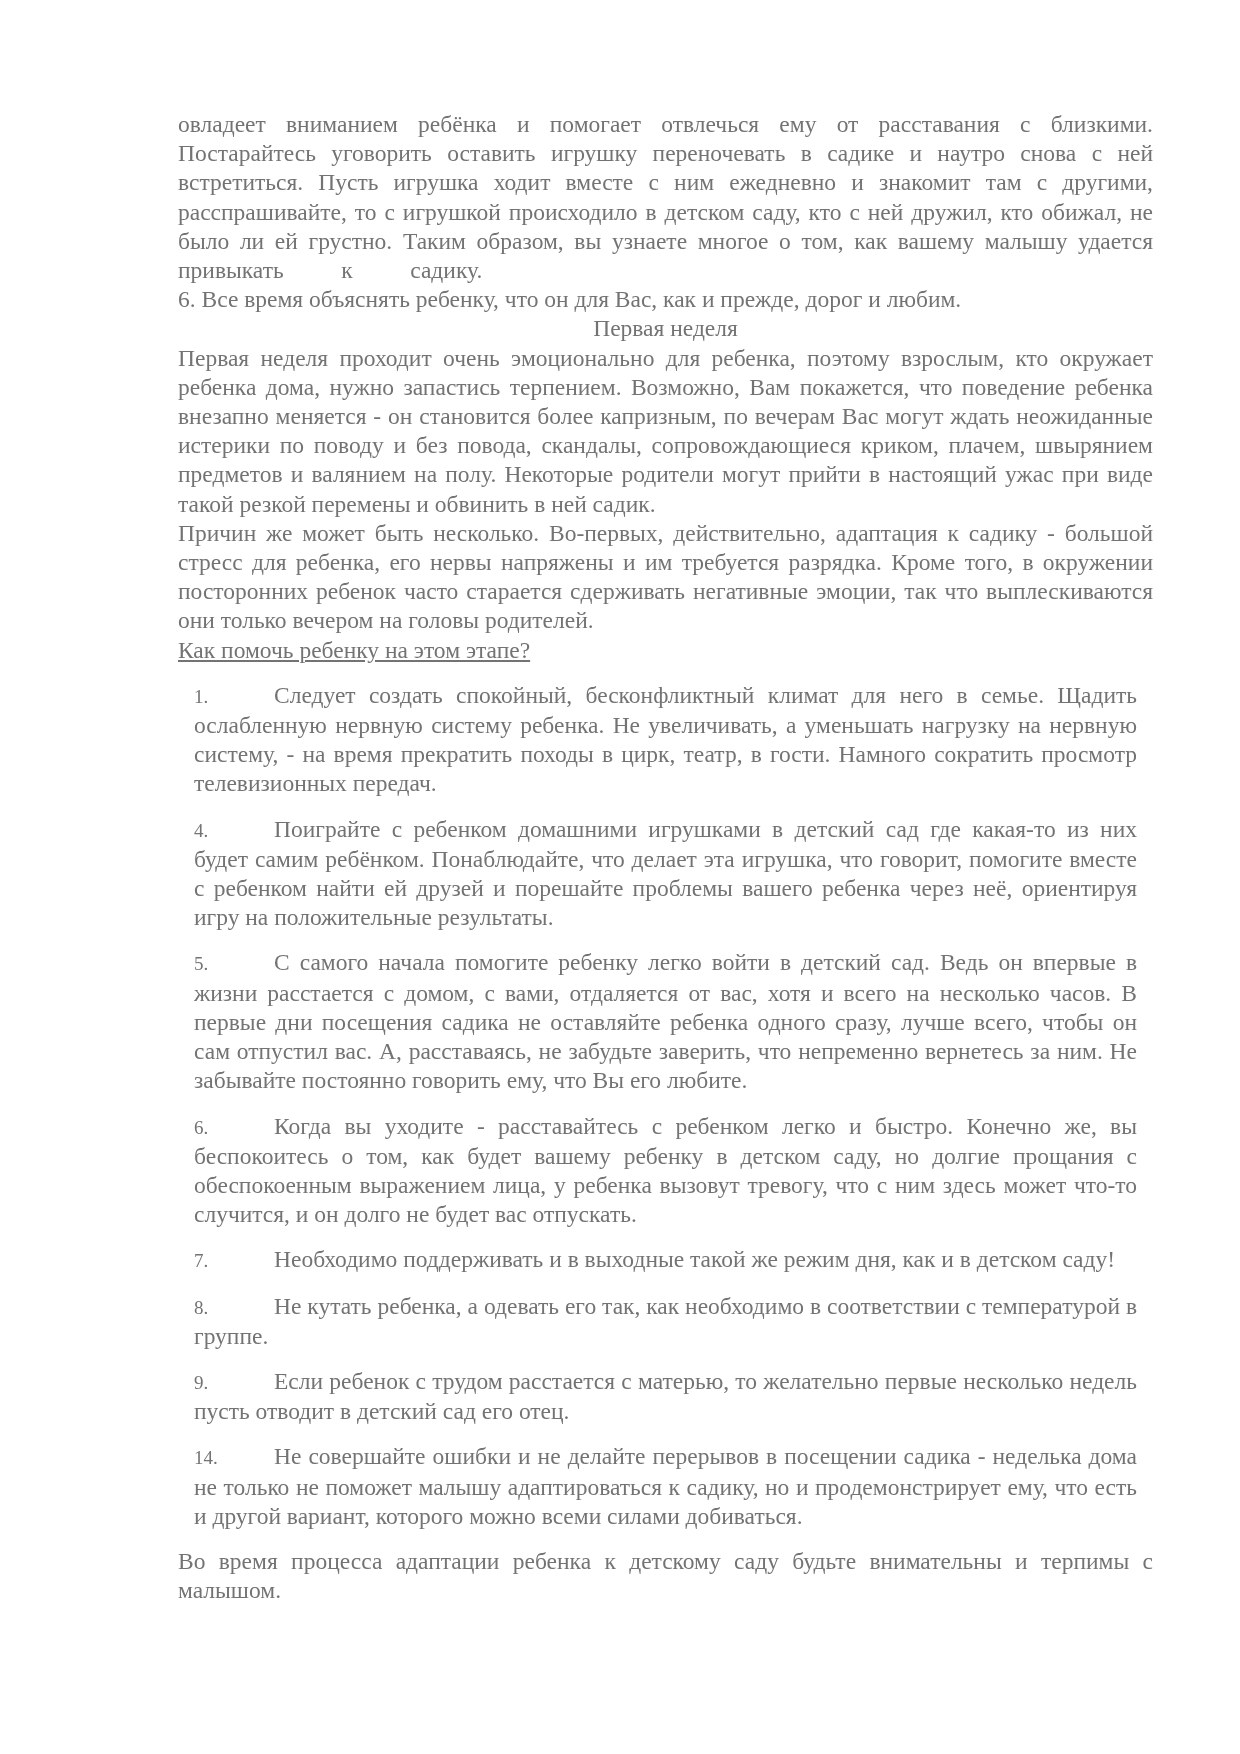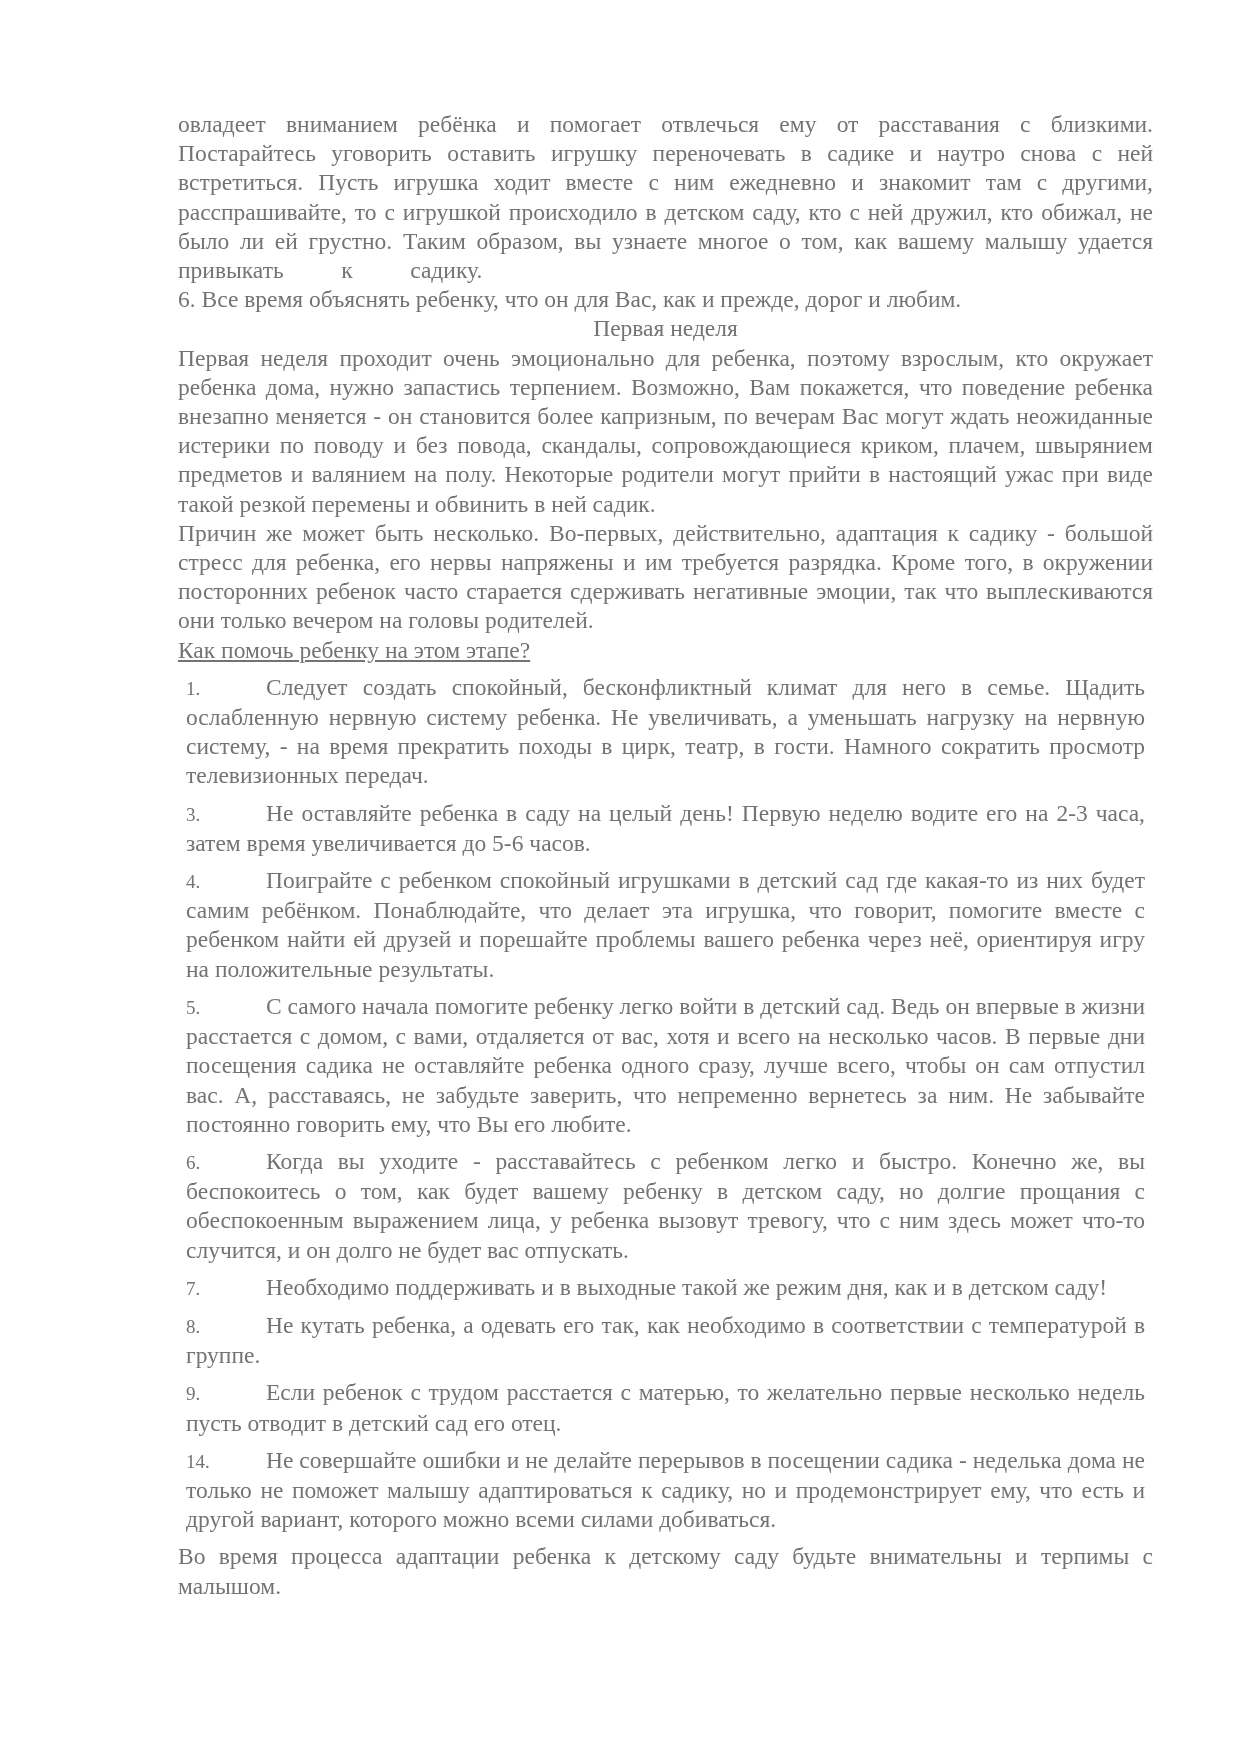--- a/index.html
+++ b/index.html
@@ -10,39 +10,38 @@
     top: 110px;
     width: 975px;
     font-family: "Liberation Serif", serif;
     font-size: 23.5px;
     line-height: 29.2px;
     color: #737373;
   }
   .p { margin: 0; text-align: justify; text-align-last: left; }
   .center { text-align: center; text-align-last: center; }
   .u { text-decoration: underline; }
-  .li { margin: 8px; text-align: justify; text-align-last: left; }
+  .li { margin: 16px; text-align: justify; text-align-last: left; }
   .num { display: inline-block; width: 80px; font-size: 19px; }
   .spread { word-spacing: 2.2em; }
 </style>
 </head>
 <body>
 
 <div class="page">
   <p class="p"><span>овладеет вниманием ребёнка и помогает отвлечься ему от расставания с близкими. Постарайтесь уговорить оставить игрушку переночевать в садике и наутро снова с ней встретиться. Пусть игрушка ходит вместе с ним ежедневно и знакомит там с другими, расспрашивайте, то с игрушкой происходило в детском саду, кто с ней дружил, кто обижал, не было ли ей грустно. Таким образом, вы узнаете многое о том, как вашему малышу удается</span> <span class="spread">привыкать к садику.</span></p>
   <p class="p">6. Все время объяснять ребенку, что он для Вас, как и прежде, дорог и любим.</p>
   <p class="p center">Первая неделя</p>
   <p class="p">Первая неделя проходит очень эмоционально для ребенка, поэтому взрослым, кто окружает ребенка дома, нужно запастись терпением. Возможно, Вам покажется, что поведение ребенка внезапно меняется - он становится более капризным, по вечерам Вас могут ждать неожиданные истерики по поводу и без повода, скандалы, сопровождающиеся криком, плачем, швырянием предметов и валянием на полу. Некоторые родители могут прийти в настоящий ужас при виде такой резкой перемены и обвинить в ней садик.</p>
   <p class="p">Причин же может быть несколько. Во-первых, действительно, адаптация к садику - большой стресс для ребенка, его нервы напряжены и им требуется разрядка. Кроме того, в окружении посторонних ребенок часто старается сдерживать негативные эмоции, так что выплескиваются они только вечером на головы родителей.</p>
   <p class="p u">Как помочь ребенку на этом этапе?</p>
 
   <div>
     <p class="li"><span class="num">1.</span><span>Следует создать спокойный, бесконфликтный климат для него в семье. Щадить ослабленную нервную систему ребенка. Не увеличивать, а уменьшать нагрузку на нервную систему, - на время прекратить походы в цирк, театр, в гости. Намного сократить просмотр телевизионных передач.</span></p>
-    <p class="li"><span class="num">3.</span><span>Не оставляйте ребенка в саду на целый день! Первую неделю водите его на 2-3 часа, затем время увеличивается до 5-6 часов.</span></p>
-    <p class="li"><span class="num">4.</span><span>Поиграйте с ребенком спокойный игрушками в детский сад где какая-то из них будет самим ребёнком. Понаблюдайте, что делает эта игрушка, что говорит, помогите вместе с ребенком найти ей друзей и порешайте проблемы вашего ребенка через неё, ориентируя игру на положительные результаты.</span></p>
+    <p class="li"><span class="num">4.</span><span>Поиграйте с ребенком домашними игрушками в детский сад где какая-то из них будет самим ребёнком. Понаблюдайте, что делает эта игрушка, что говорит, помогите вместе с ребенком найти ей друзей и порешайте проблемы вашего ребенка через неё, ориентируя игру на положительные результаты.</span></p>
     <p class="li"><span class="num">5.</span><span>С самого начала помогите ребенку легко войти в детский сад. Ведь он впервые в жизни расстается с домом, с вами, отдаляется от вас, хотя и всего на несколько часов. В первые дни посещения садика не оставляйте ребенка одного сразу, лучше всего, чтобы он сам отпустил вас. А, расставаясь, не забудьте заверить, что непременно вернетесь за ним. Не забывайте постоянно говорить ему, что Вы его любите.</span></p>
     <p class="li"><span class="num">6.</span><span>Когда вы уходите - расставайтесь с ребенком легко и быстро. Конечно же, вы беспокоитесь о том, как будет вашему ребенку в детском саду, но долгие прощания с обеспокоенным выражением лица, у ребенка вызовут тревогу, что с ним здесь может что-то случится, и он долго не будет вас отпускать.</span></p>
     <p class="li"><span class="num">7.</span><span>Необходимо поддерживать и в выходные такой же режим дня, как и в детском саду!</span></p>
     <p class="li"><span class="num">8.</span><span>Не кутать ребенка, а одевать его так, как необходимо в соответствии с температурой в группе.</span></p>
     <p class="li"><span class="num">9.</span><span>Если ребенок с трудом расстается с матерью, то желательно первые несколько недель пусть отводит в детский сад его отец.</span></p>
     <p class="li"><span class="num">14.</span><span>Не совершайте ошибки и не делайте перерывов в посещении садика - неделька дома не только не поможет малышу адаптироваться к садику, но и продемонстрирует ему, что есть и другой вариант, которого можно всеми силами добиваться.</span></p>
   </div>
 
   <p class="p">Во время процесса адаптации ребенка к детскому саду будьте внимательны и терпимы с малышом.</p>
 </div>

